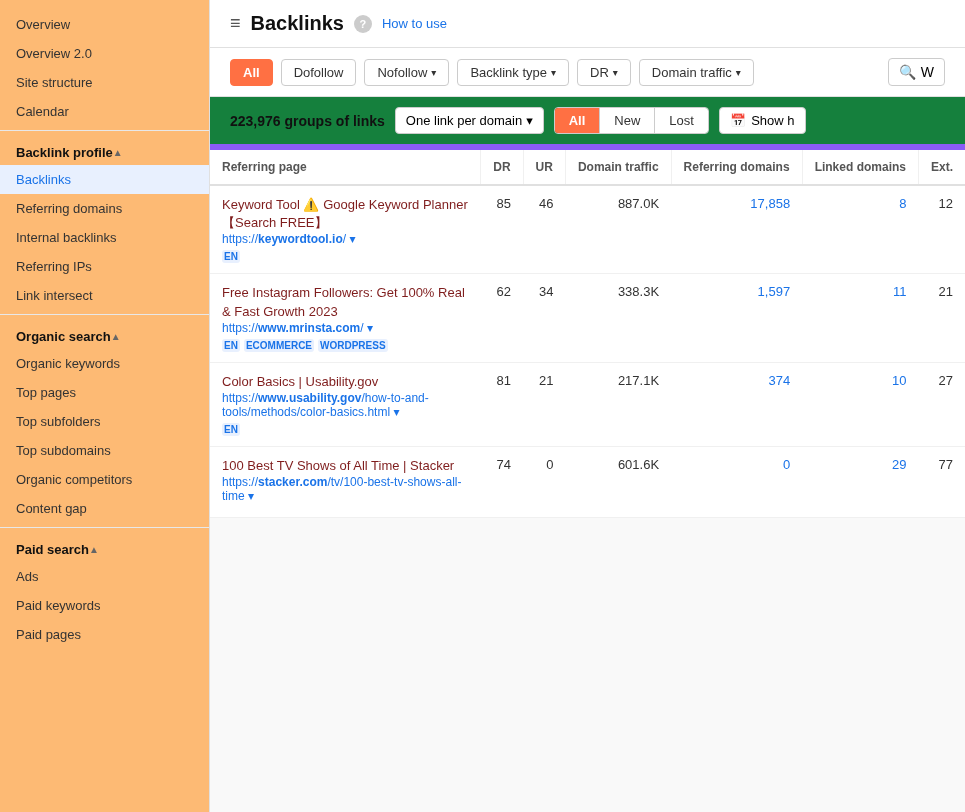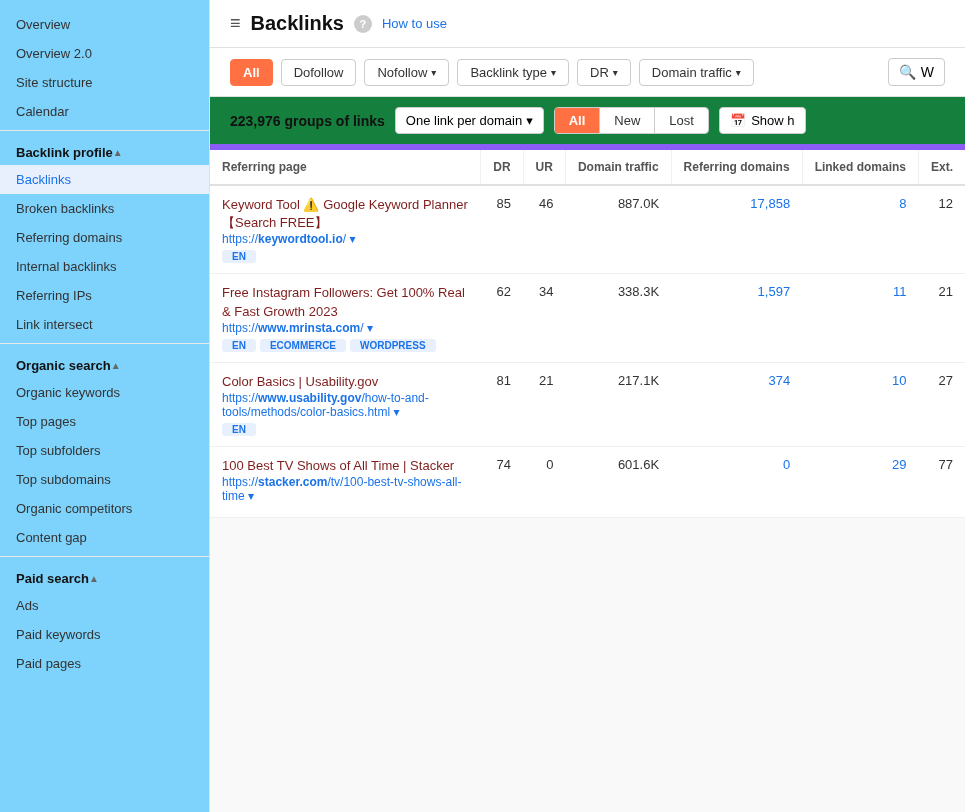--- a/index.html
+++ b/index.html
@@ -2,21 +2,21 @@
 <html><head>
   <meta charset="utf-8">
   <style>
     * { box-sizing: border-box; margin: 0; padding: 0; }
     body { font-family: -apple-system, BlinkMacSystemFont, 'Segoe UI', Arial, sans-serif; font-size: 13px; background: #f5f5f5; color: #333; display: flex; height: 812px; overflow: hidden; }
 
     
     #sidebar {
       width: 210px;
       min-width: 210px;
-      background: #7dd3fc;
+      background: #fdba74;
       border-right: 1px solid #e0e0e0;
       overflow-y: auto;
       padding: 10px 0;
     }
     .sidebar-item {
       padding: 7px 16px;
       cursor: pointer;
       color: #333;
       font-size: 13px;
       white-space: nowrap;
@@ -162,21 +162,21 @@
       font-size: 13px;
       border-bottom: 1px solid #f0f0f0;
       vertical-align: top;
     }
     .link-cell { max-width: 280px; }
     .link-title { color: #7f1d1d; font-size: 13px; cursor: pointer; line-height: 1.4; }
     .link-url { color: #1a73e8; font-size: 12px; cursor: pointer; }
     .link-url strong { font-weight: 700; }
     .tag-row { display: flex; gap: 4px; margin-top: 4px; flex-wrap: wrap; }
     .tag {
-      padding: 1px 10px;
+      padding: 1px 2px;
       border-radius: 3px;
       font-size: 10px;
       font-weight: 600;
       background: #e8e8e8;
       color: #555;
     }
     .tag.en { background: #e8f0fe; color: #1a73e8; }
     .tag.ecommerce { background: #e8f0fe; color: #1a73e8; }
     .tag.wordpress { background: #e8f0fe; color: #1a73e8; }
     .num-cell { text-align: right; color: #333; }
@@ -192,21 +192,20 @@
   <div class="sidebar-item">Site structure</div>
   <div class="sidebar-item">Calendar</div>
 
   <hr class="sidebar-divider">
 
   <div class="sidebar-section-header">
     <span>Backlink profile</span>
     <span class="arrow">▲</span>
   </div>
   <div class="sidebar-item active">Backlinks</div>
-  <div class="sidebar-item">Broken backlinks</div>
   <div class="sidebar-item">Referring domains</div>
   <div class="sidebar-item">Internal backlinks</div>
   <div class="sidebar-item">Referring IPs</div>
   <div class="sidebar-item">Link intersect</div>
 
   <hr class="sidebar-divider">
 
   <div class="sidebar-section-header">
     <span>Organic search</span>
     <span class="arrow">▲</span>

